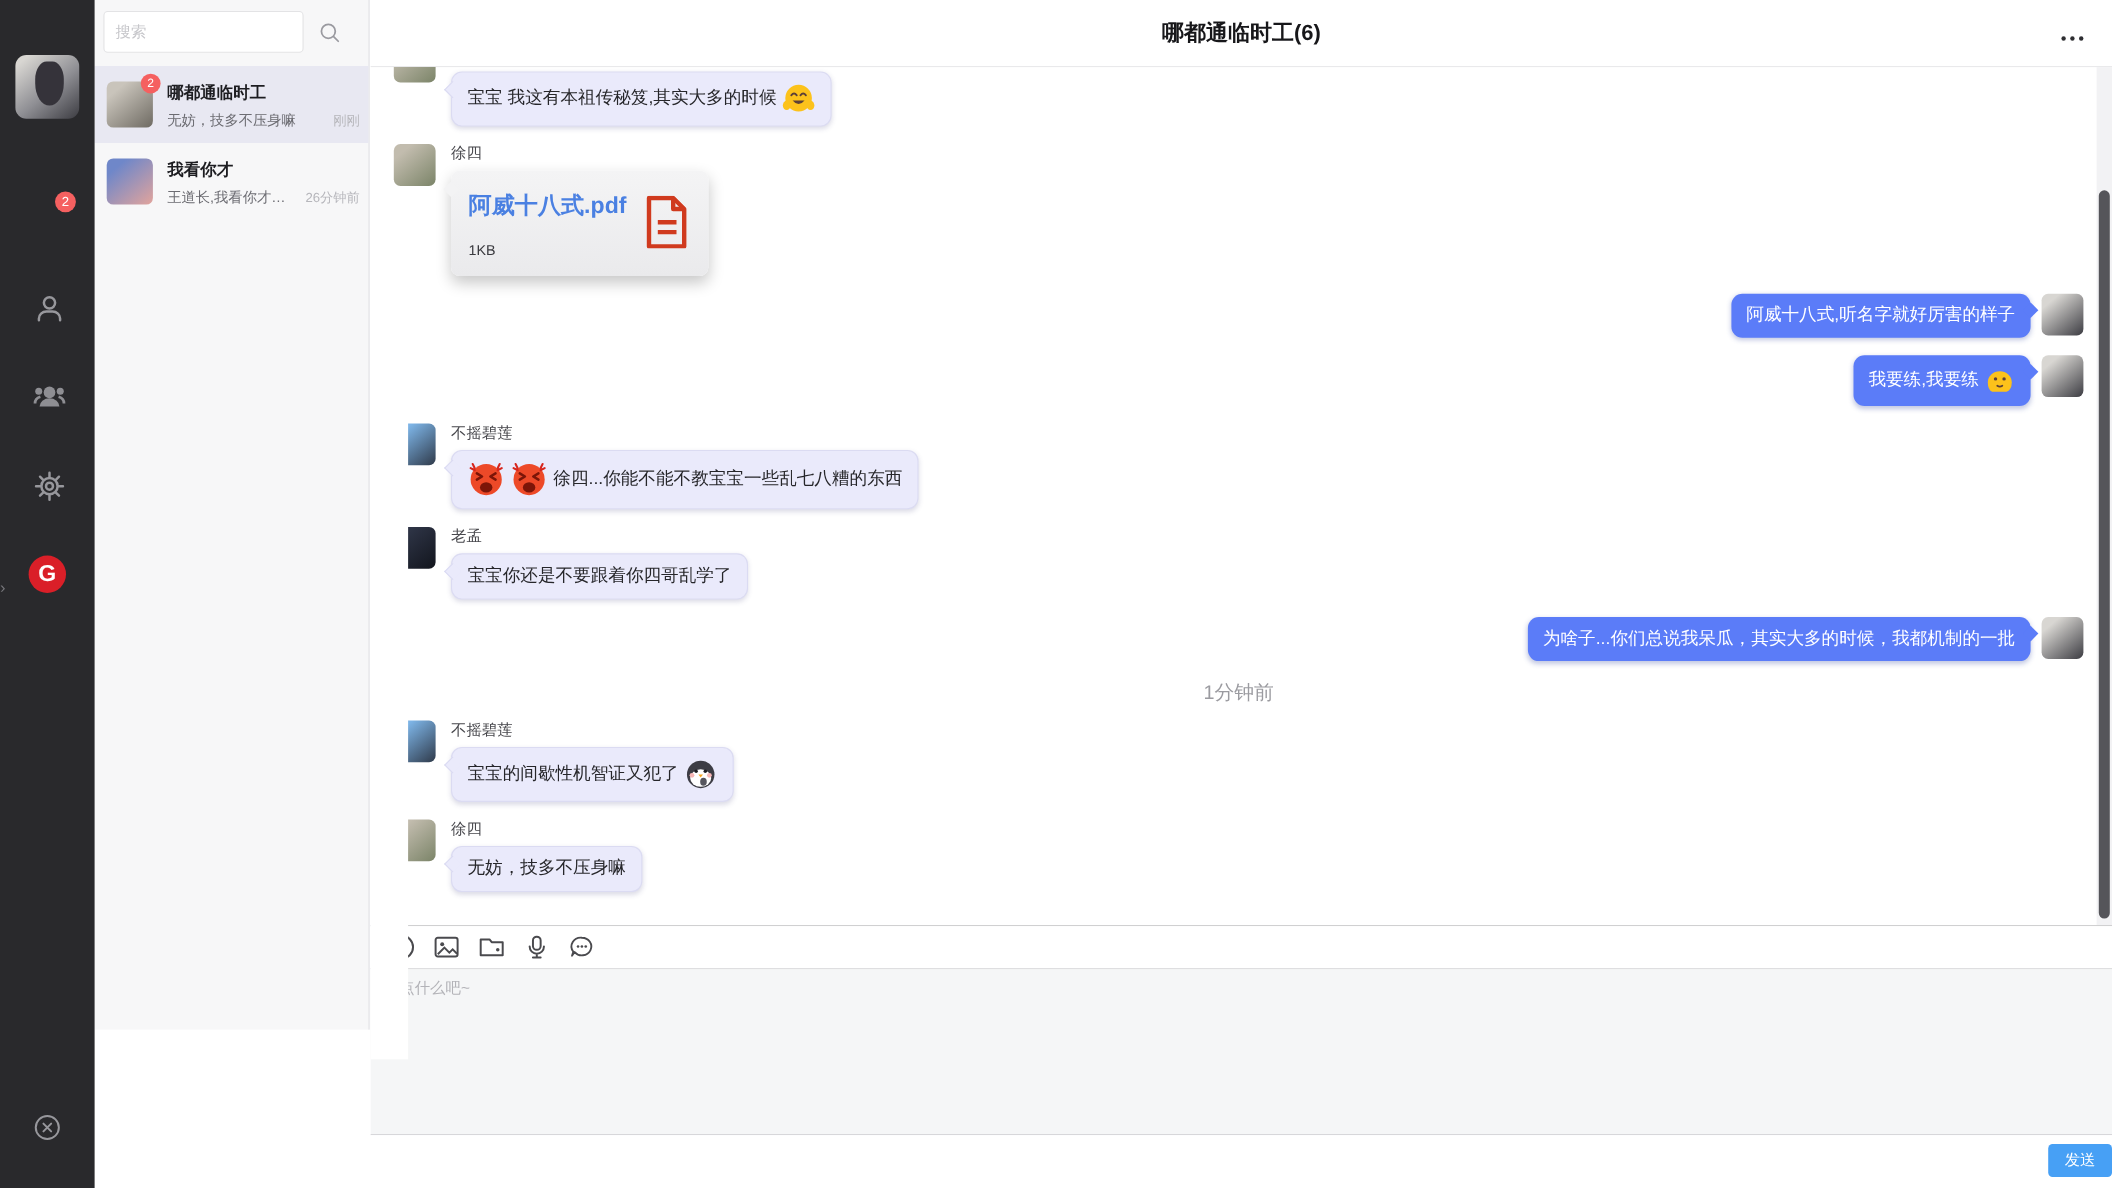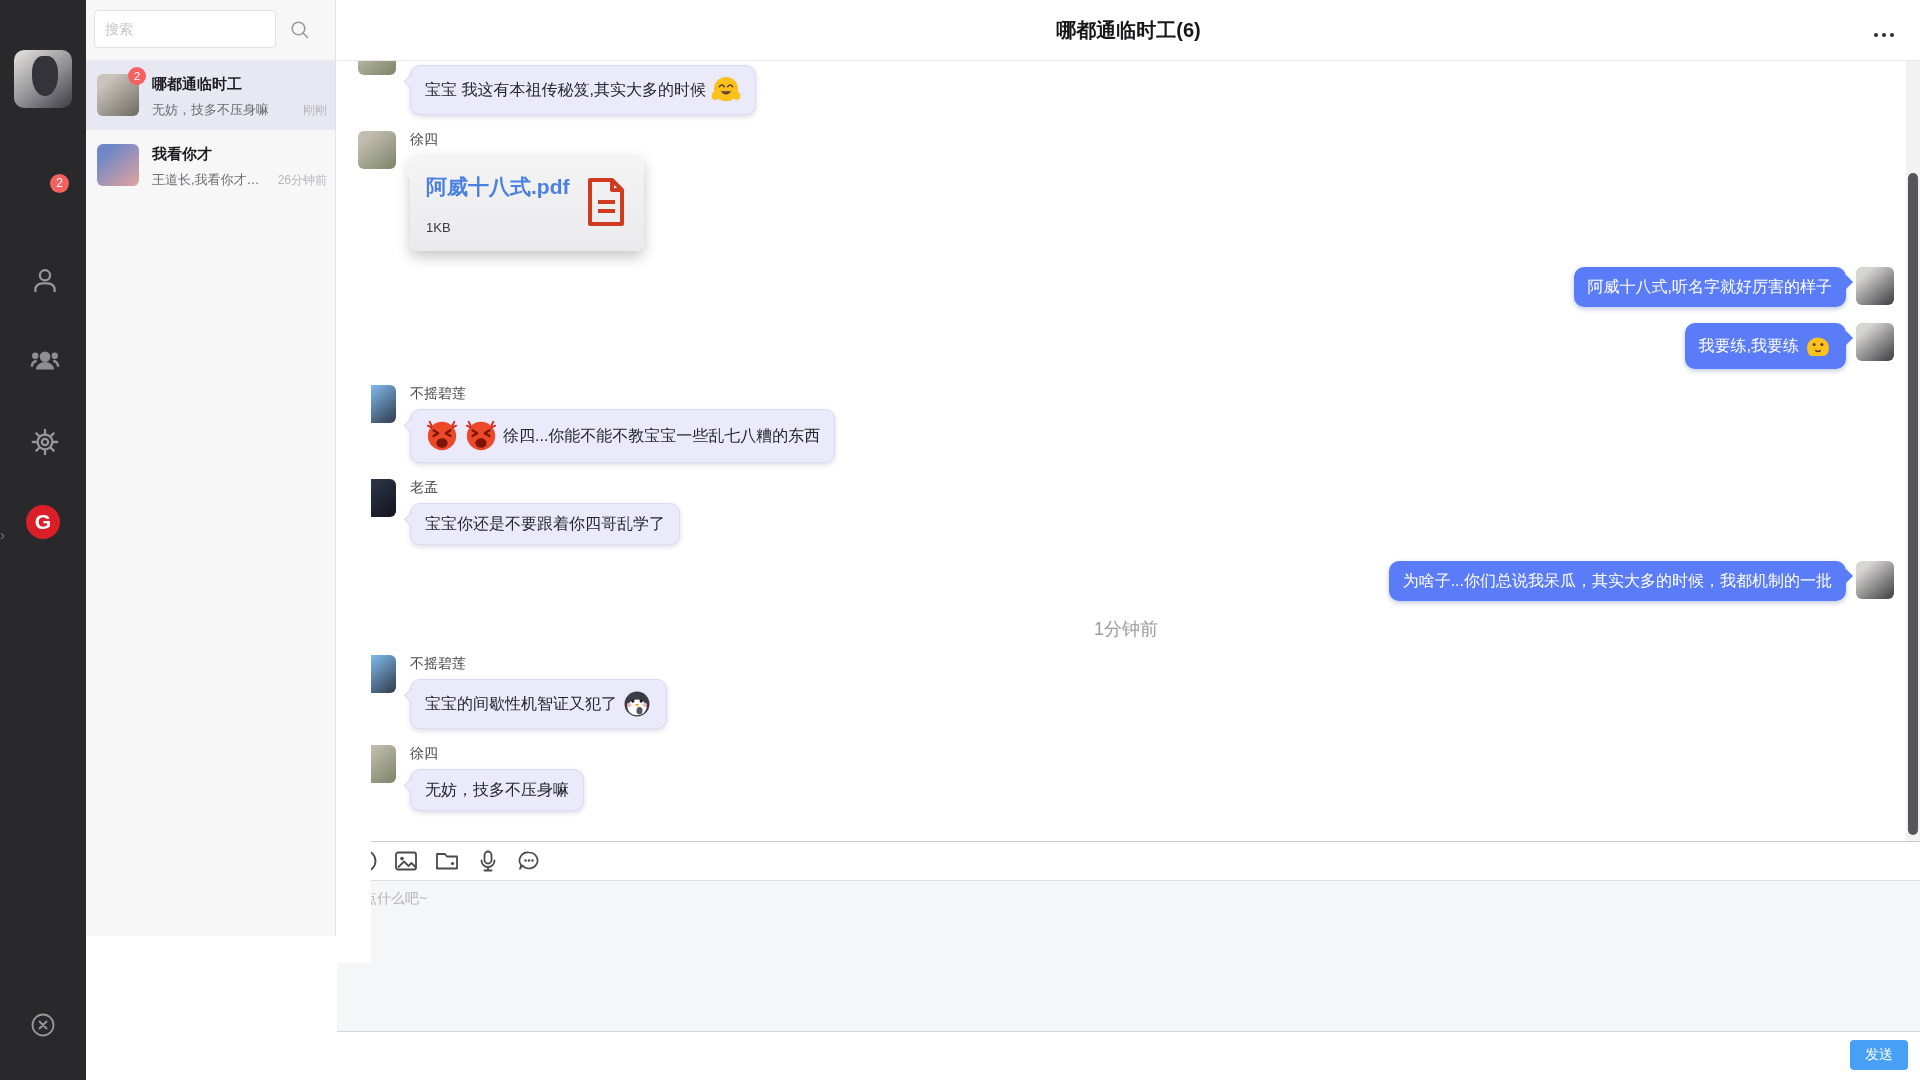--- a/index.html
+++ b/index.html
@@ -92,21 +92,21 @@
   .scrollthumb { position:absolute; right:2px; top:112px; width:10px; height:662px; background:#55555a; border-radius:5px; }
 
   
   .composer { position:absolute; left:0; right:0; top:841px; bottom:0; border-top:1px solid #cbcbcd; background:#fff; }
   .ctoolbar { height:38px; display:flex; align-items:center; gap:15px; padding-left:15px; background:#fff; }
   .tbi { width:26px; height:26px; display:inline-flex; cursor:pointer; }
   .input-area { height:152px; background:#f5f6f7; border-top:1px solid #dedee0; border-bottom:1px solid #d4d4d6; }
   .input-area textarea { width:100%; height:100%; background:transparent; border:0; outline:none; resize:none;
     padding:9px 12px; font-size:14px; color:#333; font-family:inherit; }
   .input-area textarea::placeholder { color:#b3b3b8; }
-  .send-row { height:46px; display:flex; align-items:center; justify-content:flex-end; padding-right:12px; background:#fff; }
+  .send-row { height:46px; display:flex; align-items:center; justify-content:flex-end; background:#fff; }
   .send-btn { width:58px; height:30px; background:#47a0f5; border:0; border-radius:4px; color:#fff;
     font-size:14px; font-family:inherit; cursor:pointer; }
 </style>
 </head>
 <body>
 
 <div class="rail">
   <div class="rail-avatar"></div>
 
   <div class="rail-ico chat">

